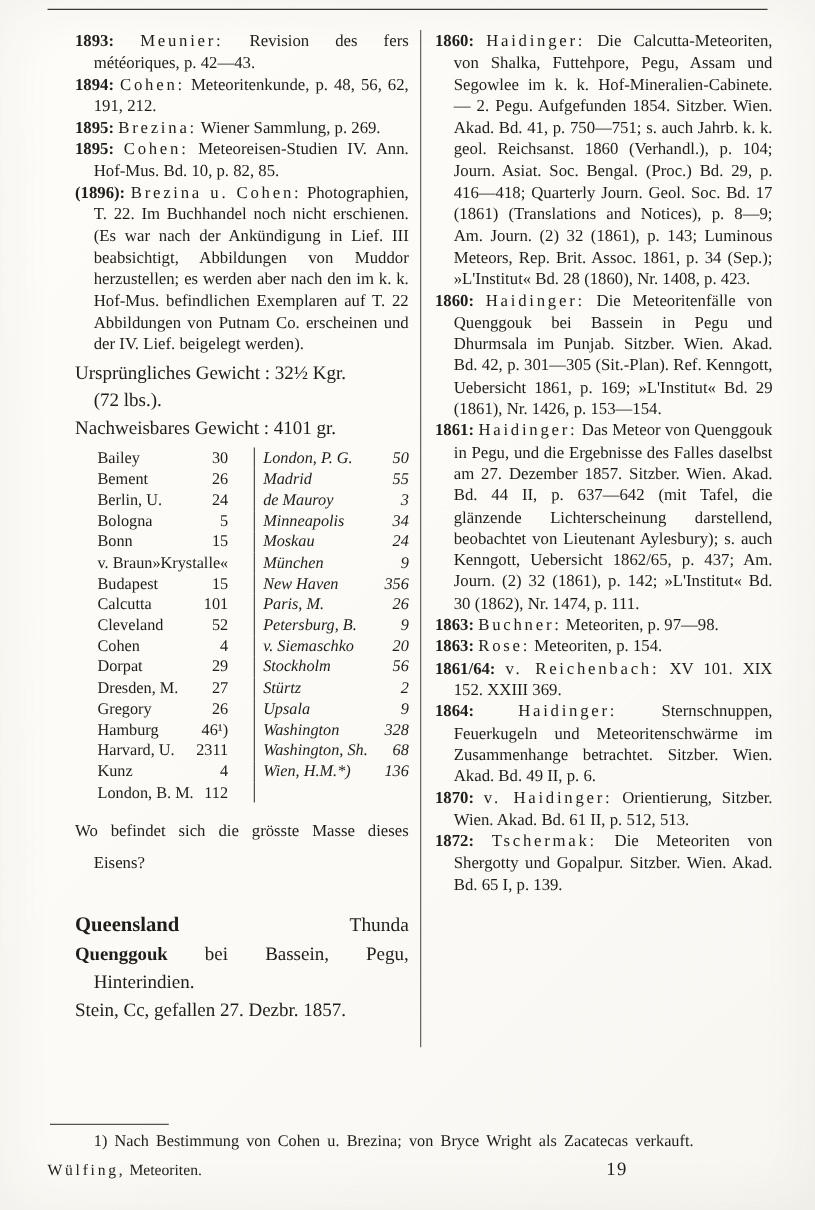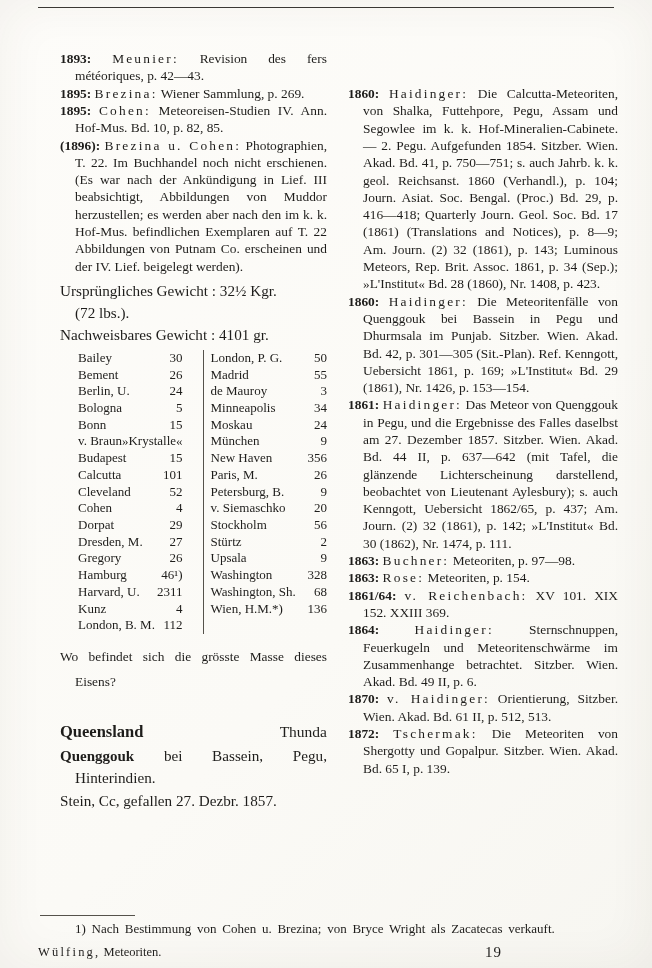--- a/index.html
+++ b/index.html
@@ -9,69 +9,70 @@
     box-shadow:inset 0 0 50px rgba(60,55,40,.06);
     color:#1e1d1b;
     font-family:"Liberation Serif","DejaVu Serif",serif;
   }
   
   .header-row{position:relative;margin:36px 44px 0 44px;text-align:center;
     font-size:15.5px;letter-spacing:.6px;word-spacing:3px;}
   .page-number{position:absolute;right:14px;top:1px;font-size:15.5px;letter-spacing:1px;}
   .header-rule{margin:7px 38px 0 38px;border-top:1.4px solid #3a3834;}
   
-  .columns{display:flex;padding:16px 34px 0 60px;height:814px;overflow:hidden;align-items:center;}
+  .columns{display:flex;padding:16px 34px 0 60px;height:814px;overflow:hidden;}
   .col-left{width:276px;padding-right:9px;box-sizing:border-box;}
   .col-divider{width:1px;background:#6a675f;}
   .col-right{flex:1;padding-left:11px;box-sizing:border-box;}
   
   .bib{margin:0;font-size:13.4px;line-height:17.3px;text-align:justify;
     padding-left:15px;text-indent:-15px;}
   .year{font-weight:bold;}
   .author{letter-spacing:2.2px;}
   
   .weight{margin:5px 0 0 0;font-size:15.2px;line-height:22px;}
   .weight-cont{display:block;padding-left:15px;}
   
   .dtable{margin-top:4px;padding-left:18px;font-size:13px;}
   .trow{display:flex;line-height:16.7px;}
   .pair{display:flex;width:50%;box-sizing:border-box;}
   .pair.pl{padding-right:20px;}
-  .pair.pr{border-left:1px solid #55524b;padding-left:7px;}
+  .pair.pr{border-left:1px solid #55524b;padding-left:7px;font-style:italic;}
   .pname{flex:1;white-space:nowrap;}
   .pval{text-align:right;white-space:nowrap;}
   .question{margin:10px 0 0 0;font-size:13.4px;line-height:25px;
     padding-left:15px;text-indent:-15px;text-align:justify;}
   
   .entry-head{display:flex;justify-content:space-between;align-items:baseline;
     margin-top:28px;font-size:15.5px;}
   .entry-head .ename{font-weight:bold;font-size:16.5px;}
   .entry-body{margin:3px 0 0 0;font-size:15.2px;line-height:22px;text-align:justify;
     padding-left:15px;text-indent:-15px;}
   .entry-body b{font-size:15px;}
   .fall{margin:1px 0 0 0;font-size:15.2px;line-height:22px;}
   
-  .footer{position:absolute;left:0;right:0;bottom:8px;}
+  .footer{position:absolute;left:0;right:0;bottom:24px;}
   .fn-rule{margin-left:40px;width:95px;border-top:1px solid #55524b;}
   .footnote{margin:5px 38px 0 38px;font-size:13px;text-indent:37px;word-spacing:2.5px;}
   .footer-row{position:relative;margin:8px 38px 0 38px;font-size:12.5px;}
   .sig-name{letter-spacing:2.2px;}
   .sheet-number{position:absolute;left:422px;top:-1px;font-size:15px;letter-spacing:1px;margin-left:25px;}
 </style>
 </head>
 <body>
 
 <div class="page">
 
   <div class="header-rule"></div>
 
   <div class="columns">
 
     <div class="col-left">
       <p class="bib"><span class="year">1893:</span> <span class="author">Meunier:</span> <span>Revision des fers météoriques, p. 42—43.</span></p>
+      <p class="bib"><span class="year">1894:</span> <span class="author">Cohen:</span> <span>Meteoritenkunde, p. 48, 56, 62, 191, 212.</span></p>
       <p class="bib"><span class="year">1895:</span> <span class="author">Brezina:</span> <span>Wiener Sammlung, p. 269.</span></p>
       <p class="bib"><span class="year">1895:</span> <span class="author">Cohen:</span> <span>Meteoreisen-Studien IV. Ann. Hof-Mus. Bd. 10, p. 82, 85.</span></p>
       <p class="bib"><span class="year">(1896):</span> <span class="author">Brezina u. Cohen:</span> <span>Photographien, T. 22. Im Buchhandel noch nicht erschienen. (Es war nach der Ankündigung in Lief. III beabsichtigt, Abbildungen von Muddor herzustellen; es werden aber nach den im k. k. Hof-Mus. befindlichen Exemplaren auf T. 22 Abbildungen von Putnam Co. erscheinen und der IV. Lief. beigelegt werden).</span></p>
 
       <p class="weight"><span>Ursprüngliches Gewicht :</span> <span>32½ Kgr.</span><span class="weight-cont">(72 lbs.).</span></p>
       <p class="weight" style="margin-top:0"><span>Nachweisbares Gewicht :</span> <span>4101 gr.</span></p>
 
       <div class="dtable">
         <div class="trow">
             <div class="pair pl">

